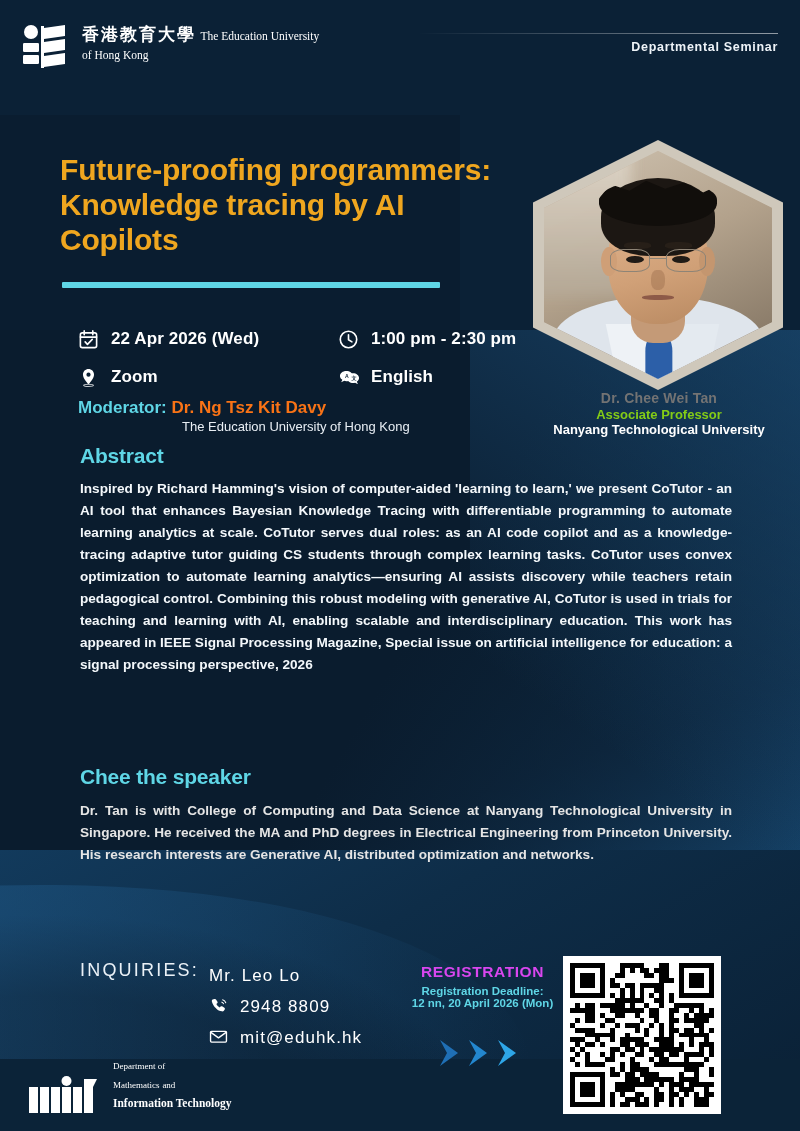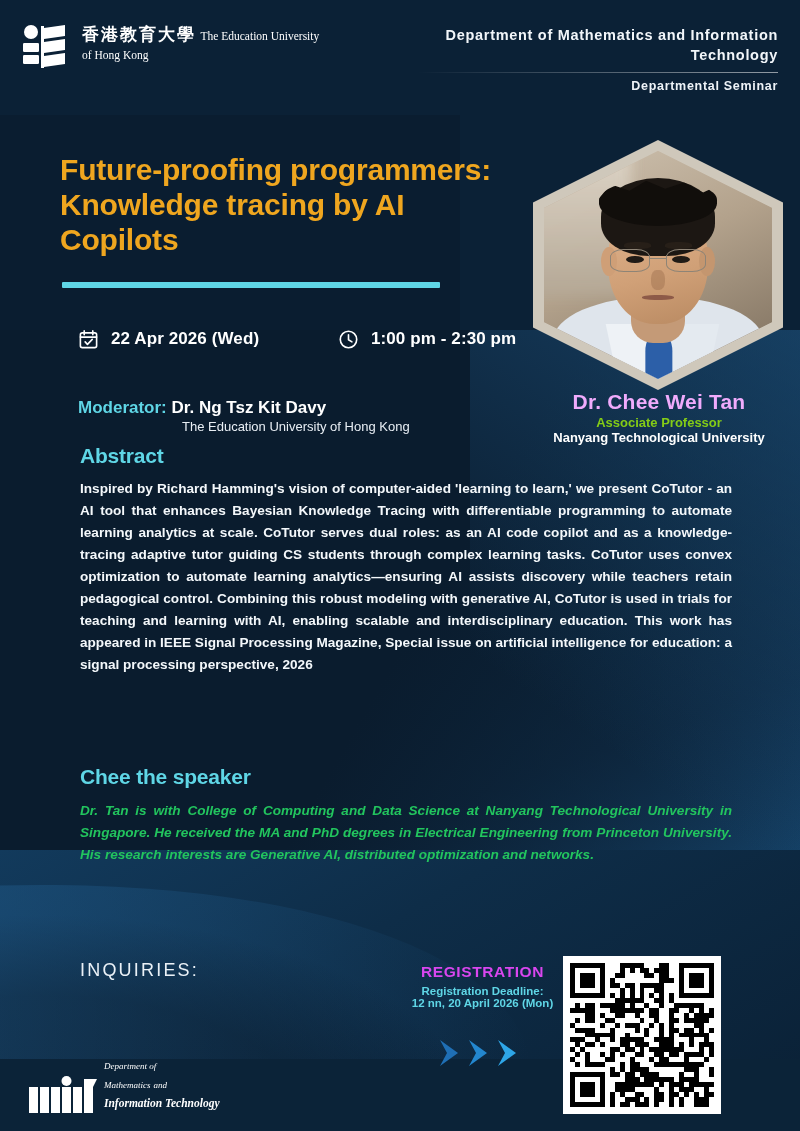--- a/index.html
+++ b/index.html
@@ -82,21 +82,21 @@
   .meta{position:absolute;left:78px;top:320px;width:450px;}
   .meta-row{display:flex;align-items:center;height:38px;}
   .meta-cell{display:flex;gap:12px;}
   .meta-cell.c1{width:260px;}
   .meta-txt{font-size:17px;font-weight:700;color:#fff;letter-spacing:.1px;}
   .ico{width:21px;height:21px;flex:none;display:block;}
 
   .moderator{position:absolute;left:78px;top:398px;}
   .mod-line{font-size:17px;font-weight:700;}
   .mod-label{color:#5fd6e6;}
-  .mod-name{color:#ffffff;}
+  .mod-name{color:#f97316;}
   .mod-aff{font-size:13px;font-weight:400;color:#e8eef4;margin-top:1px;padding-left:104px;}
 
   
   .hex-wrap{position:absolute;left:533px;top:140px;width:250px;height:250px;}
   .hex-outer{
     position:absolute;inset:0;background:#cfc8bb;
     clip-path:polygon(50% 0%,100% 25%,100% 75%,50% 100%,0% 75%,0% 25%);
   }
   .hex-inner{
     position:absolute;inset:11px;overflow:hidden;
@@ -120,30 +120,30 @@
   .pt-glass{position:absolute;left:29%;top:43%;width:42%;height:10%;}
   .pt-lensL{position:absolute;left:0;top:0;width:42%;height:100%;border:1.6px solid #8e8476;border-radius:34%;}
   .pt-lensR{position:absolute;right:0;top:0;width:42%;height:100%;border:1.6px solid #8e8476;border-radius:34%;}
   .pt-bridge{position:absolute;left:42%;top:38%;width:16%;height:1.6px;background:#8e8476;}
   .pt-eyeL{position:absolute;left:36%;top:46%;width:8%;height:3.2%;background:#211b16;border-radius:50%;}
   .pt-eyeR{position:absolute;right:36%;top:46%;width:8%;height:3.2%;background:#211b16;border-radius:50%;}
   .pt-nose{position:absolute;left:47%;top:52%;width:6%;height:9%;background:rgba(150,105,72,.4);border-radius:40%;}
   .pt-mouth{position:absolute;left:43%;top:63%;width:14%;height:2.4%;background:#8d5a48;border-radius:40%;}
 
   .sp-block{position:absolute;left:520px;top:390px;width:278px;text-align:center;}
-  .sp-name{font-size:21px;font-weight:700;color:#f0abfc;letter-spacing:.2px;}
+  .sp-name{font-size:14px;font-weight:700;color:#737373;letter-spacing:.2px;}
   .sp-role{font-size:13px;font-weight:700;color:#84cc16;margin-top:1px;}
   .sp-org{font-size:13px;font-weight:700;color:#fff;}
 
   
   .sec-head{font-size:21px;font-weight:700;color:#5fd6e6;letter-spacing:-.2px;}
   .abstract-h{position:absolute;left:80px;top:444px;}
   .abstract-b{position:absolute;left:80px;top:478px;width:652px;font-size:13.6px;font-weight:700;line-height:1.62;text-align:justify;color:#f4f8fb;}
   .speaker-h{position:absolute;left:80px;top:765px;}
-  .speaker-b{position:absolute;left:80px;top:800px;width:652px;font-size:13.6px;font-weight:700;line-height:1.62;text-align:justify;color:#22c55e;font-style:italic;}
+  .speaker-b{position:absolute;left:80px;top:800px;width:652px;font-size:13.6px;font-weight:700;line-height:1.62;text-align:justify;color:#e5e5e5;}
 
   
   .inq{position:absolute;left:80px;top:960px;}
   .inq-label{font-size:18px;font-weight:400;letter-spacing:2.2px;color:#eaf1f7;}
   .inq-rows{margin-left:10px;}
   .inq-r{display:flex;align-items:center;gap:10px;height:31px;}
   .inq-t{font-size:17px;font-weight:400;letter-spacing:1.1px;color:#fff;}
   .inq-head{display:flex;align-items:flex-start;gap:0;}
 
   
@@ -152,21 +152,21 @@
   .reg-dl{font-size:11.5px;font-weight:700;color:#5fd6e6;margin-top:4px;}
   .reg-date{font-size:11.5px;font-weight:700;color:#5fd6e6;}
   .arrows{position:absolute;left:437px;top:1038px;display:flex;gap:3px;}
   .arrow{width:26px;height:30px;}
 
   
   .qr{position:absolute;left:563px;top:956px;width:158px;height:158px;background:#fff;padding:7px;}
   .qr canvas,.qr svg{display:block;}
 
   
-  .mit{position:absolute;left:28px;bottom:18px;display:flex;align-items:flex-end;font-style:italic;}
+  .mit{position:absolute;left:28px;bottom:18px;display:flex;align-items:flex-end;gap:9px;}
   .mit-mark{width:76px;height:38px;flex:none;}
   .mit-txt{font-family:"Liberation Serif","DejaVu Serif",serif;color:#fff;line-height:1.18;padding-bottom:1px;}
   .mit-l1{font-size:9px;}
   .mit-l2{font-size:11.5px;font-weight:700;}
   .mit-l2 span{font-size:9px;font-weight:400;}
   .mit-l3{font-size:11.5px;font-weight:700;margin-top:30px;}
 </style>
 </head>
 <body>
 
@@ -198,21 +198,20 @@
     <span class="eduhk-cn">香港教育大學</span>
     <span class="eduhk-rule"></span>
     <span class="eduhk-en">
       <span>The Education University</span><br>
       <span>of Hong Kong</span>
     </span>
   </span>
 </div>
 
 <div class="dept-head">
-  <div class="dept-title">Department of Mathematics and Information Technology</div>
   <div class="dept-rule"></div>
   <div class="dept-sub">Departmental Seminar</div>
 </div>
 
 <h1 class="title">Future-proofing programmers: Knowledge tracing by AI Copilots</h1>
 <div class="title-rule"></div>
 
 <div class="meta">
   <div class="meta-row">
     <div class="meta-cell c1">
@@ -226,20 +225,43 @@
       <span class="meta-txt">22 Apr 2026 (Wed)</span>
     </div>
     <div class="meta-cell">
       <span class="ico">
         <svg viewBox="0 0 22 22" width="21" height="21" fill="none" stroke="#ffffff" stroke-width="1.7">
           <circle cx="11" cy="11" r="8.6"></circle>
           <path d="M11 6v5.3l3.6 2.2" stroke-linecap="round" stroke-linejoin="round"></path>
         </svg>
       </span>
       <span class="meta-txt">1:00 pm - 2:30 pm</span>
+    </div>
+  </div>
+  <div class="meta-row">
+    <div class="meta-cell c1">
+      <span class="ico">
+        <svg viewBox="0 0 22 22" width="21" height="21">
+          <path d="M11 2.2c-3.2 0-5.8 2.6-5.8 5.8 0 4.3 5.8 10 5.8 10s5.8-5.7 5.8-10c0-3.2-2.6-5.8-5.8-5.8z" fill="#ffffff"></path>
+          <circle cx="11" cy="8" r="2.2" fill="#0a1f33"></circle>
+          <ellipse cx="11" cy="19.2" rx="5.2" ry="1.2" fill="none" stroke="#ffffff" stroke-width="1.1" opacity=".75"></ellipse>
+        </svg>
+      </span>
+      <span class="meta-txt">Zoom</span>
+    </div>
+    <div class="meta-cell">
+      <span class="ico">
+        <svg viewBox="0 0 24 22" width="23" height="21">
+          <path d="M8.6 4.2C4.9 4.2 2 6.5 2 9.3c0 1.6 1 3.1 2.5 4-.2 1-.7 1.9-1.4 2.6 1.3-.2 2.5-.7 3.4-1.4.7.2 1.4.3 2.1.3 3.7 0 6.6-2.4 6.6-5.5S12.3 4.2 8.6 4.2z" fill="#ffffff"></path>
+          <path d="M15.8 6.5c3.4 0 6.2 2.2 6.2 5 0 1.5-.9 2.9-2.3 3.8.2.9.6 1.7 1.3 2.4-1.2-.2-2.3-.6-3.1-1.3-.7.2-1.4.3-2.1.3-3.4 0-6.2-2.2-6.2-5s2.8-5.2 6.2-5.2z" fill="#ffffff"></path>
+          <text x="7.2" y="11.6" font-size="5.4" fill="#0a1f33" font-family="Liberation Sans,sans-serif" font-weight="700">A</text>
+          <text x="14.2" y="13.4" font-size="5.4" fill="#0a1f33" font-family="Liberation Sans,sans-serif" font-weight="700">文</text>
+        </svg>
+      </span>
+      <span class="meta-txt">English</span>
     </div>
   </div>
 </div>
 
 <div class="moderator">
   <div class="mod-line">
     <span class="mod-label">Moderator:</span>
     <span class="mod-name">Dr. Ng Tsz Kit Davy</span>
   </div>
   <div class="mod-aff">The Education University of Hong Kong</div>
@@ -282,20 +304,43 @@
 
 <h2 class="sec-head abstract-h">Abstract</h2>
 <p class="abstract-b">Inspired by Richard Hamming's vision of computer-aided 'learning to learn,' we present CoTutor - an AI tool that enhances Bayesian Knowledge Tracing with differentiable programming to automate learning analytics at scale. CoTutor serves dual roles: as an AI code copilot and as a knowledge-tracing adaptive tutor guiding CS students through complex learning tasks. CoTutor uses convex optimization to automate learning analytics—ensuring AI assists discovery while teachers retain pedagogical control. Combining this robust modeling with generative AI, CoTutor is used in trials for teaching and learning with AI, enabling scalable and interdisciplinary education. This work has appeared in IEEE Signal Processing Magazine, Special issue on artificial intelligence for education: a signal processing perspective, 2026</p>
 
 <h2 class="sec-head speaker-h">Chee the speaker</h2>
 <p class="speaker-b">Dr. Tan is with College of Computing and Data Science at Nanyang Technological University in Singapore. He received the MA and PhD degrees in Electrical Engineering from Princeton University. His research interests are Generative AI, distributed optimization and networks.</p>
 
 <div class="inq">
   <div class="inq-head">
     <span class="inq-label">INQUIRIES:</span>
+    <span class="inq-rows">
+      <span class="inq-r">
+        <span class="inq-t">Mr. Leo Lo</span>
+      </span>
+      <span class="inq-r">
+        <span class="ico">
+          <svg viewBox="0 0 22 22" width="19" height="19">
+            <path d="M6.3 3.6c.6-.4 1.4-.2 1.8.4l1.7 2.6c.4.6.2 1.3-.3 1.8l-1 .9c.8 1.8 2.2 3.2 4 4l.9-1c.5-.5 1.2-.7 1.8-.3l2.6 1.7c.6.4.8 1.2.4 1.8l-1 1.5c-.5.7-1.4 1-2.2.8C10.1 17.3 4.7 11.9 3.3 6.3c-.2-.8.1-1.7.8-2.2z" fill="#ffffff"></path>
+            <path d="M15.8 4.4a5.4 5.4 0 013.6 3.4M14.9 7.1a2.9 2.9 0 011.9 1.8" fill="none" stroke="#ffffff" stroke-width="1.2" stroke-linecap="round"></path>
+          </svg>
+        </span>
+        <span class="inq-t">2948 8809</span>
+      </span>
+      <span class="inq-r">
+        <span class="ico">
+          <svg viewBox="0 0 22 22" width="19" height="19" fill="none" stroke="#ffffff" stroke-width="1.6">
+            <rect x="1.8" y="5" width="18.4" height="12.5" rx="1.2"></rect>
+            <path d="M1.8 6l9.2 6.6L20.2 6" stroke-linecap="round" stroke-linejoin="round"></path>
+          </svg>
+        </span>
+        <span class="inq-t">mit@eduhk.hk</span>
+      </span>
+    </span>
   </div>
 </div>
 
 <div class="reg">
   <div class="reg-title">REGISTRATION</div>
   <div class="reg-dl">Registration Deadline:</div>
   <div class="reg-date">12 nn, 20 April 2026 (Mon)</div>
 </div>
 
 <div class="arrows">

